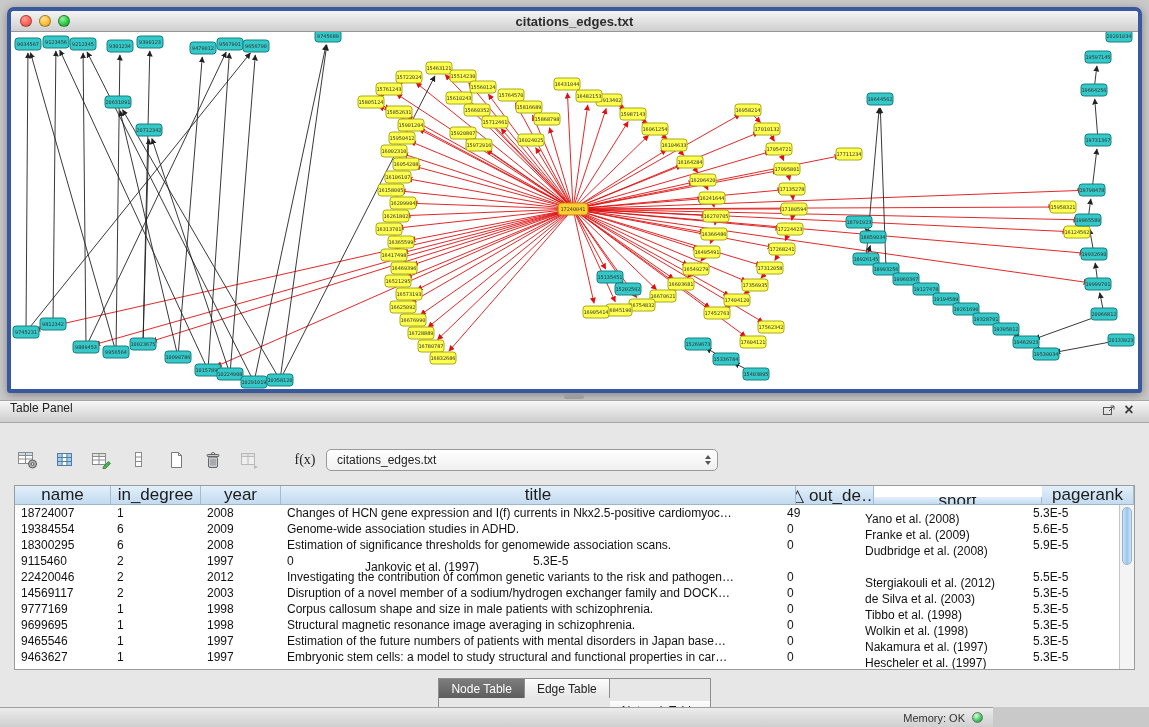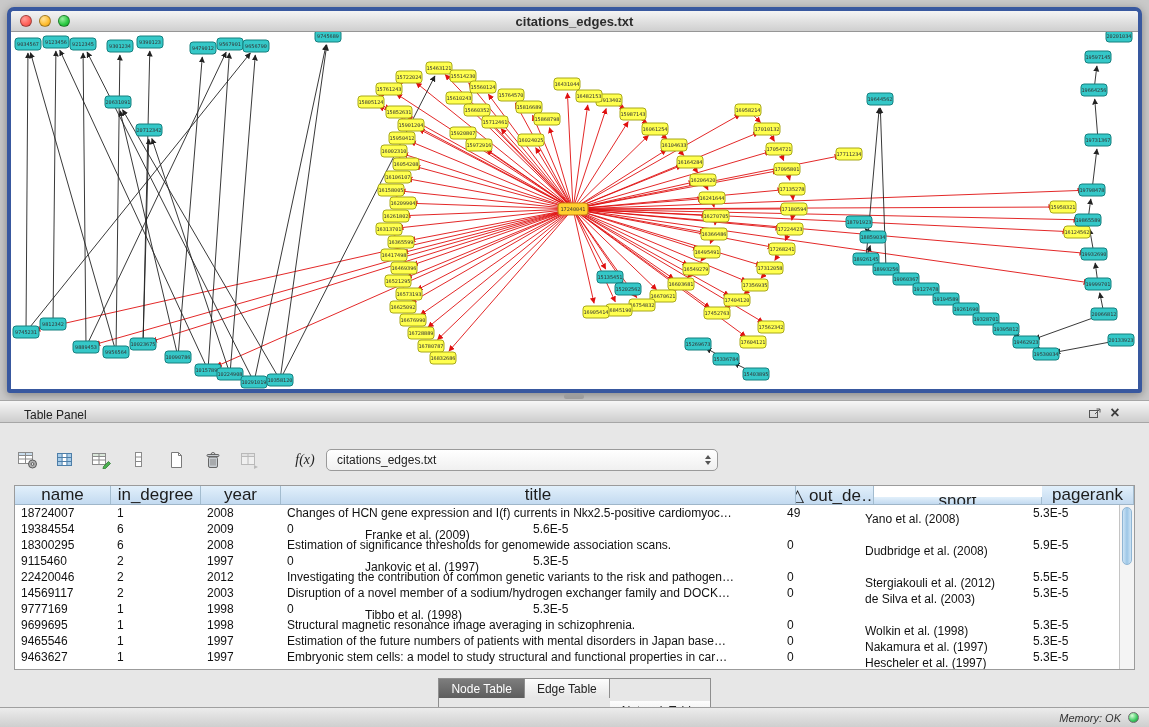--- a/index.html
+++ b/index.html
@@ -41,33 +41,33 @@
 
   
   .splitter { position:absolute; left:0; top:393px; width:1149px; height:7px; }
   .splitter-handle { position:absolute; left:564px; top:1px; width:20px; height:5px;
     background:#9d9d9d; border-radius:3px; }
 
   
   .table-panel { position:absolute; left:0; top:400px; width:1149px; height:307px;
     background:#e7e7e7; border-top:1px solid #a6a6a6; }
   .panel-header { height:22px; background:linear-gradient(#f7f7f7,#cdcdcd);
-    border-bottom:1px solid #a6a6a6; display:flex; align-items:flex-end; padding:0 24px; }
+    border-bottom:1px solid #a6a6a6; display:flex; align-items:flex-start; padding:0 10px; }
   .panel-title { font-size:12px; color:#222; }
   .panel-header .spacer { flex:1; }
   .ph-icon { display:flex; align-items:center; justify-content:center;
     width:20px; height:18px; cursor:default; }
   .close-x { font-size:16px; font-weight:bold; color:#3c3c3c; line-height:14px; }
 
   .panel-body { position:relative; height:284px; }
 
   .toolbar { display:flex; align-items:center; gap:13px; margin:24px 14px 0 16px; height:26px; }
   .tool-btn { width:24px; height:24px; display:flex; align-items:center; justify-content:center; }
   .tool-btn.disabled { opacity:.4; }
-  .fx { font-family:"Liberation Serif", serif; font-style:italic; font-size:14px; color:#222;margin-left:36px; }
+  .fx { font-family:"Liberation Serif", serif; font-size:14px; color:#222;margin-left:36px; }
   .combo { margin-left:14px; width:392px; height:22px; background:linear-gradient(#ffffff,#f0f0f0);
     border:1px solid #9a9a9a; border-radius:5px; display:flex; align-items:center;
     padding:0 6px 0 10px; font-size:12px; color:#222; }
   .combo .value { flex:1; overflow:hidden; white-space:nowrap; }
   .combo-arrows { display:flex; flex-direction:column; gap:2px; align-items:center; }
   .tri-up   { width:0; height:0; border-left:3.5px solid transparent; border-right:3.5px solid transparent; border-bottom:4.5px solid #555; }
   .tri-down { width:0; height:0; border-left:3.5px solid transparent; border-right:3.5px solid transparent; border-top:4.5px solid #555; }
 
   .dtable { position:relative; margin:12px 14px 0 14px; height:185px;
     background:#fff; border:1px solid #9b9b9b; overflow:hidden; }
@@ -91,23 +91,23 @@
 
   .tabs-wrap { display:flex; justify-content:center; margin-top:8px; }
   .tab-group { display:inline-flex; border:1px solid #8e8e8e; border-radius:0; overflow:hidden;
     box-shadow:0 1px 0 rgba(255,255,255,.7); }
   .tab { padding:2px 12px; font-size:12px; color:#222; background:linear-gradient(#fdfdfd,#e6e6e6);
     border-right:1px solid #8e8e8e; height:19px; display:flex; align-items:center; }
   .tab:last-child { border-right:none;margin-top:22px; }
   .tab.active { background:linear-gradient(#7d7d7d,#5d5d5d); color:#fff; }
 
   
-  .statusbar { position:absolute; left:0; bottom:0; width:1149px; height:20px;
+  .statusbar { position:absolute; left:0; bottom:0; width:993px; height:20px;
     background:linear-gradient(#ececec,#cfcfcf); border-top:1px solid #a0a0a0;
-    display:flex; align-items:center; justify-content:flex-end; padding-right:10px; gap:7px;font-style:italic; }
+    display:flex; align-items:center; justify-content:flex-end; padding-right:10px; gap:7px; }
   .mem-text { font-size:11px; color:#333; }
   .led { width:11px; height:11px; border-radius:50%; border:1px solid #6f6f6f;
     background:radial-gradient(circle at 35% 30%, #d9ffd9, #3ac75e 60%, #1f8c3a); }
 </style>
 </head>
 <body>
 
 <div class="net-window">
   <div class="titlebar">
     <div class="traffic">
@@ -898,20 +898,21 @@
             <div class="cell c2">2008</div>
             <div class="cell c3">Changes of HCN gene expression and I(f) currents in Nkx2.5-positive cardiomyoc…</div>
             <div class="cell c4">49</div>
             <div class="cell c5">Yano et al. (2008)</div>
             <div class="cell c6">5.3E-5</div>
           </div>
           <div class="trow">
             <div class="cell c0">19384554</div>
             <div class="cell c1">6</div>
             <div class="cell c2">2009</div>
+            <div class="cell c3">Genome-wide association studies in ADHD.</div>
             <div class="cell c4">0</div>
             <div class="cell c5">Franke et al. (2009)</div>
             <div class="cell c6">5.6E-5</div>
           </div>
           <div class="trow">
             <div class="cell c0">18300295</div>
             <div class="cell c1">6</div>
             <div class="cell c2">2008</div>
             <div class="cell c3">Estimation of significance thresholds for genomewide association scans.</div>
             <div class="cell c4">0</div>
@@ -941,20 +942,21 @@
             <div class="cell c2">2003</div>
             <div class="cell c3">Disruption of a novel member of a sodium/hydrogen exchanger family and DOCK…</div>
             <div class="cell c4">0</div>
             <div class="cell c5">de Silva et al. (2003)</div>
             <div class="cell c6">5.3E-5</div>
           </div>
           <div class="trow">
             <div class="cell c0">9777169</div>
             <div class="cell c1">1</div>
             <div class="cell c2">1998</div>
+            <div class="cell c3">Corpus callosum shape and size in male patients with schizophrenia.</div>
             <div class="cell c4">0</div>
             <div class="cell c5">Tibbo et al. (1998)</div>
             <div class="cell c6">5.3E-5</div>
           </div>
           <div class="trow">
             <div class="cell c0">9699695</div>
             <div class="cell c1">1</div>
             <div class="cell c2">1998</div>
             <div class="cell c3">Structural magnetic resonance image averaging in schizophrenia.</div>
             <div class="cell c4">0</div>

